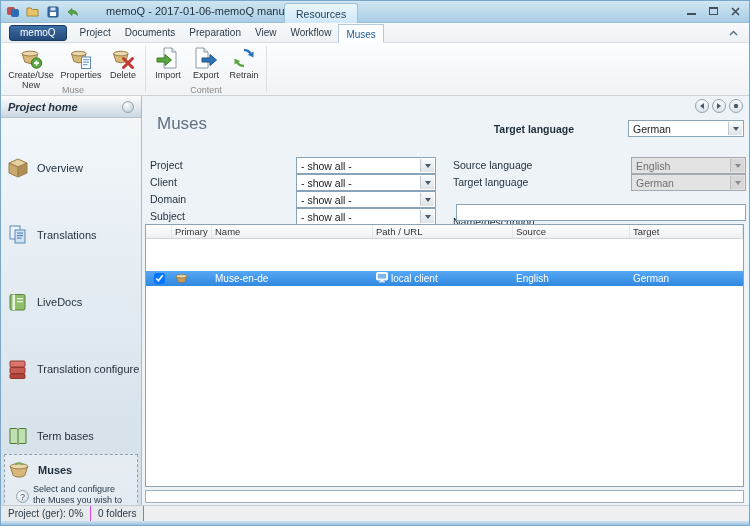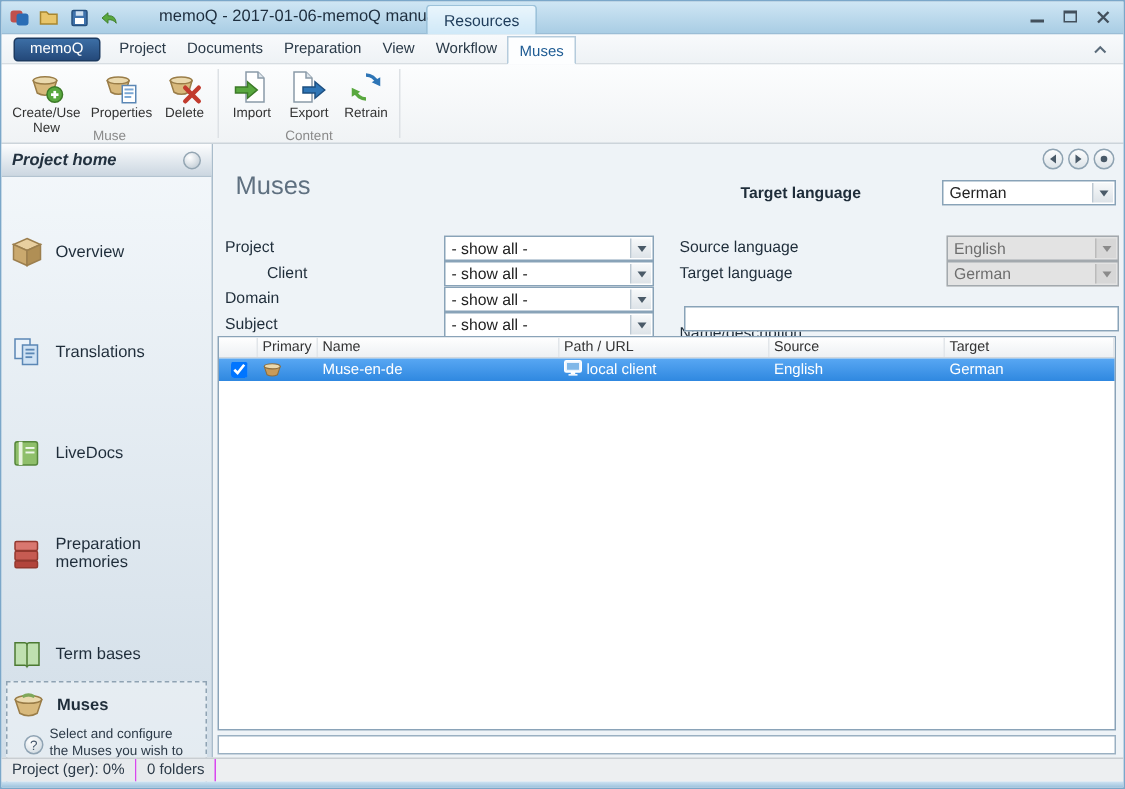--- a/index.html
+++ b/index.html
@@ -90,21 +90,21 @@
   .f-input { position:absolute; left:306px; top:48px; width:290px; height:17px;
     border:1px solid #89a3b8; background:#fff; font-size:10.5px; padding:0 3px;
     font-family:"Liberation Sans", sans-serif; }
 
   .mtable { position:absolute; left:2px; right:5px; top:128px; bottom:18px;
     background:#fff; border:1px solid #8aa3b8; }
   .thead { display:flex; height:14px; background:linear-gradient(#ffffff,#edf0f3);
     border-bottom:1px solid #cfd6dc; font-size:9.5px; color:#333; }
   .th { border-right:1px solid #e2e6ea; padding-left:3px; display:flex; align-items:center; overflow:hidden; }
   .trow { display:flex; height:15px; align-items:center;
-    background:linear-gradient(#58a7f3,#2f88e0); color:#fff; font-size:10px; }
+    background:linear-gradient(#58a7f3,#2f88e0); color:#fff; font-size:10px;margin-top:32px; }
   .td { padding-left:3px; display:flex; align-items:center; overflow:hidden; white-space:nowrap; }
   .c0 { width:26px; justify-content:center; padding-left:0; }
   .c1 { width:40px; } .c2 { width:161px; } .c3 { width:140px; } .c4 { width:117px; } .c5 { flex:1; }
   .trow input[type=checkbox] { width:11px; height:11px; }
   .path-icon { margin-right:3px; flex:none; }
 
   .bottom-strip { position:absolute; left:2px; right:5px; bottom:2px; height:13px;
     background:#fff; border:1px solid #9ab0c2; }
 
   .statusbar { position:absolute; left:0; right:0; bottom:4px; height:16px;
@@ -300,21 +300,21 @@
     </div>
 
     <div class="side-item">
       <span class="sicon">
         <svg width="24" height="24" viewBox="0 0 24 24">
             <rect x="4" y="4" width="15" height="6" rx="1" fill="#d9776f" stroke="#93392f"></rect>
             <rect x="4" y="10.5" width="15" height="6" rx="1" fill="#c65b52" stroke="#93392f"></rect>
             <rect x="4" y="17" width="15" height="4.5" rx="1" fill="#b2453c" stroke="#93392f"></rect>
           </svg>
       </span>
-      <span>Preparation memories</span>
+      <span>Translation configure</span>
     </div>
 
     <div class="side-item">
       <span class="sicon">
         <svg width="24" height="24" viewBox="0 0 24 24">
             <path d="M4 4.5 h6.5 a1.8 1.8 0 0 1 1.5 1 a1.8 1.8 0 0 1 1.5 -1 H20 v15 h-6.5 a1.8 1.8 0 0 0 -1.5 1 a1.8 1.8 0 0 0 -1.5 -1 H4 Z" fill="#bfe0b0" stroke="#4c7a33"></path>
             <line x1="12" y1="5.5" x2="12" y2="19.5" stroke="#4c7a33"></line>
           </svg>
       </span>
       <span>Term bases</span>
@@ -379,21 +379,21 @@
       </div>
     </div>
 
     <div class="filters">
       <span class="f-lbl" style="top:3px;">Project</span>
       <div class="dd f-dd-l" style="top:1px;">
           <span>- show all -</span>
           <span class="arrow"></span>
         </div>
 
-      <span class="f-lbl" style="top:20px;margin-left:28px;">Client</span>
+      <span class="f-lbl" style="top:20px;">Client</span>
       <div class="dd f-dd-l" style="top:18px;">
           <span>- show all -</span>
           <span class="arrow"></span>
         </div>
 
       <span class="f-lbl" style="top:37px;">Domain</span>
       <div class="dd f-dd-l" style="top:35px;">
           <span>- show all -</span>
           <span class="arrow"></span>
         </div>

